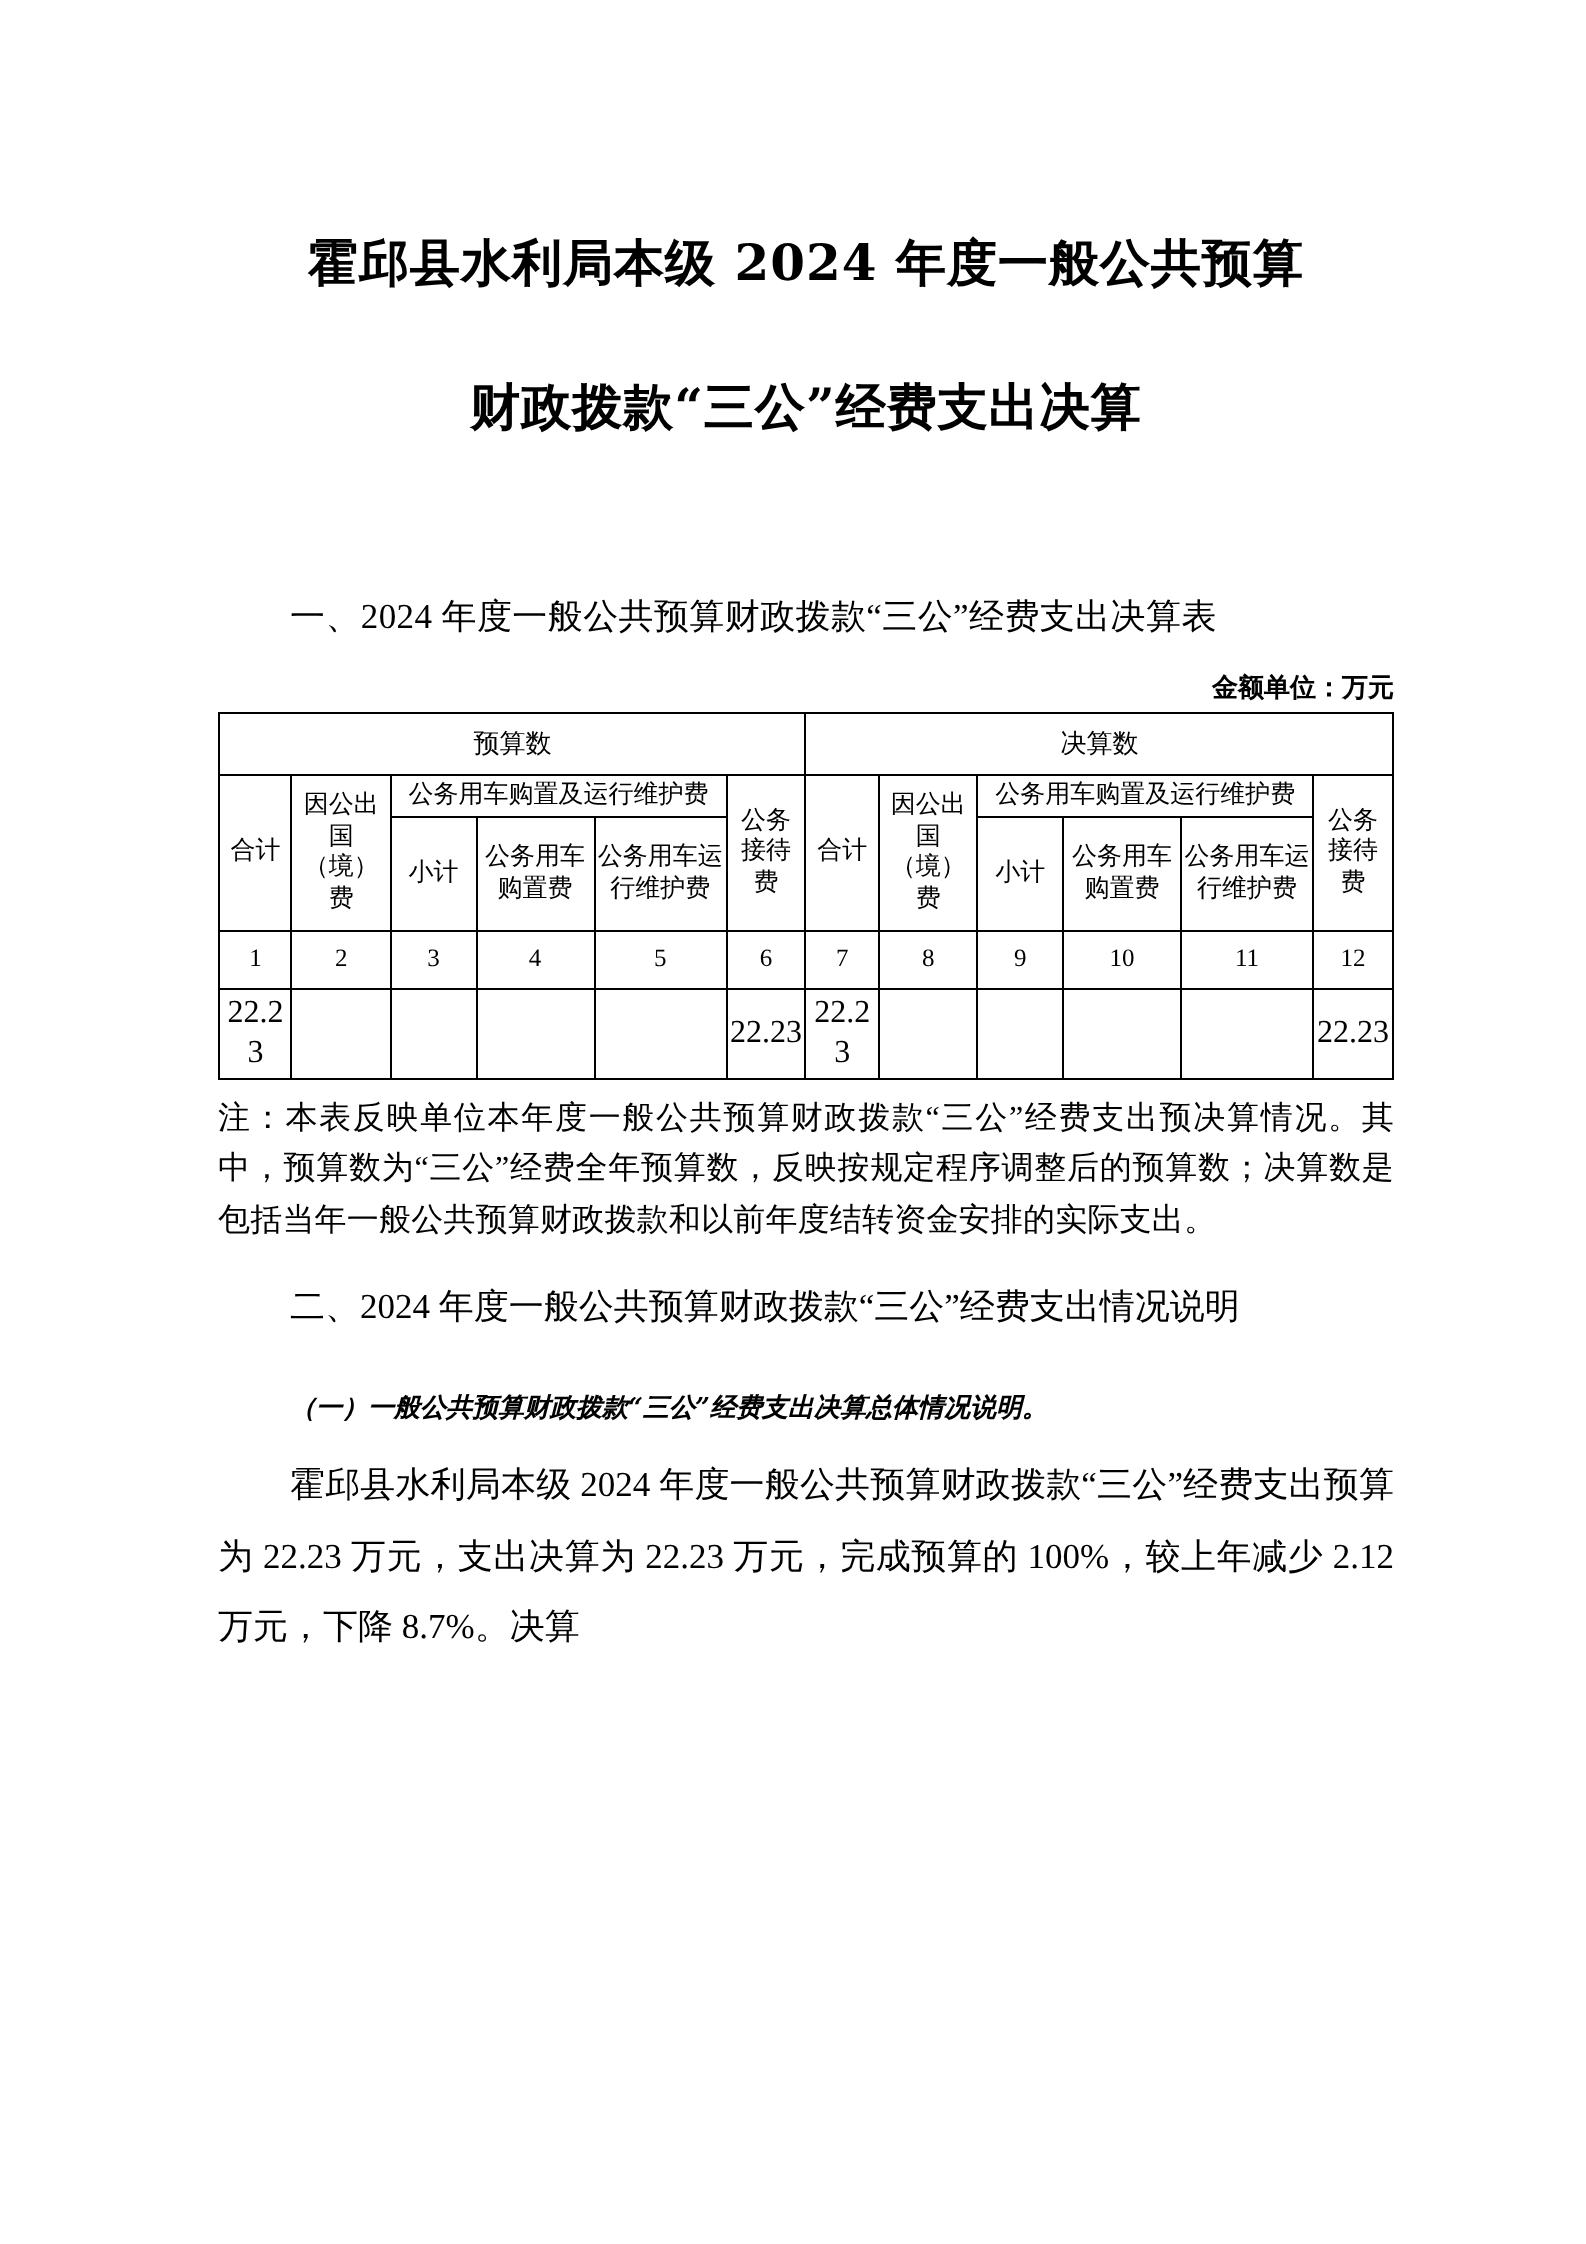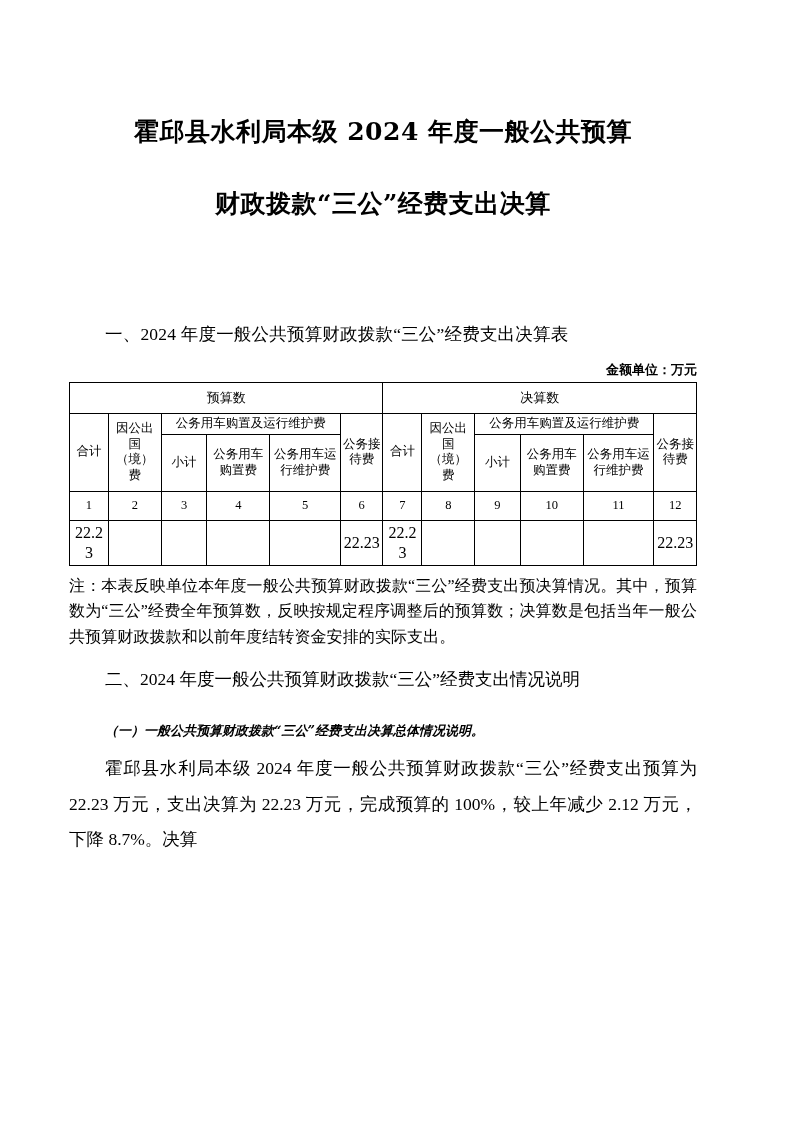--- a/index.html
+++ b/index.html
@@ -12,39 +12,39 @@
     height: 1122px;
     font-family: "Liberation Serif", "DejaVu Serif", serif;
     color: #000000;
     position: relative;
     overflow: hidden;
   }
   .page {
     width: 793px;
     height: 1122px;
     box-sizing: border-box;
-    padding: 118px 96px 40px 69px;
+    padding: 118px 96px 40px 109px;
     position: relative;
   }
   .doc-title {
     font-family: "DejaVu Serif", "Liberation Serif", serif;
     font-weight: bold;
     font-size: 25px;
     text-align: center;
     letter-spacing: 0.5px;
     line-height: 1.1;
   }
   .doc-title .line1 { display: block; margin-bottom: 44px; }
   .doc-title .line2 { display: block; }
 
   .section-heading {
     font-size: 17.5px;
     line-height: 2.05;
     text-indent: 36px;
-    margin-top: 100px;
+    margin-top: 74px;
     letter-spacing: 0.2px;
   }
   .unit-label {
     font-size: 13px;
     text-align: right;
     margin-top: 8px;
     margin-bottom: 3px;
     font-weight: bold;
   }
 

